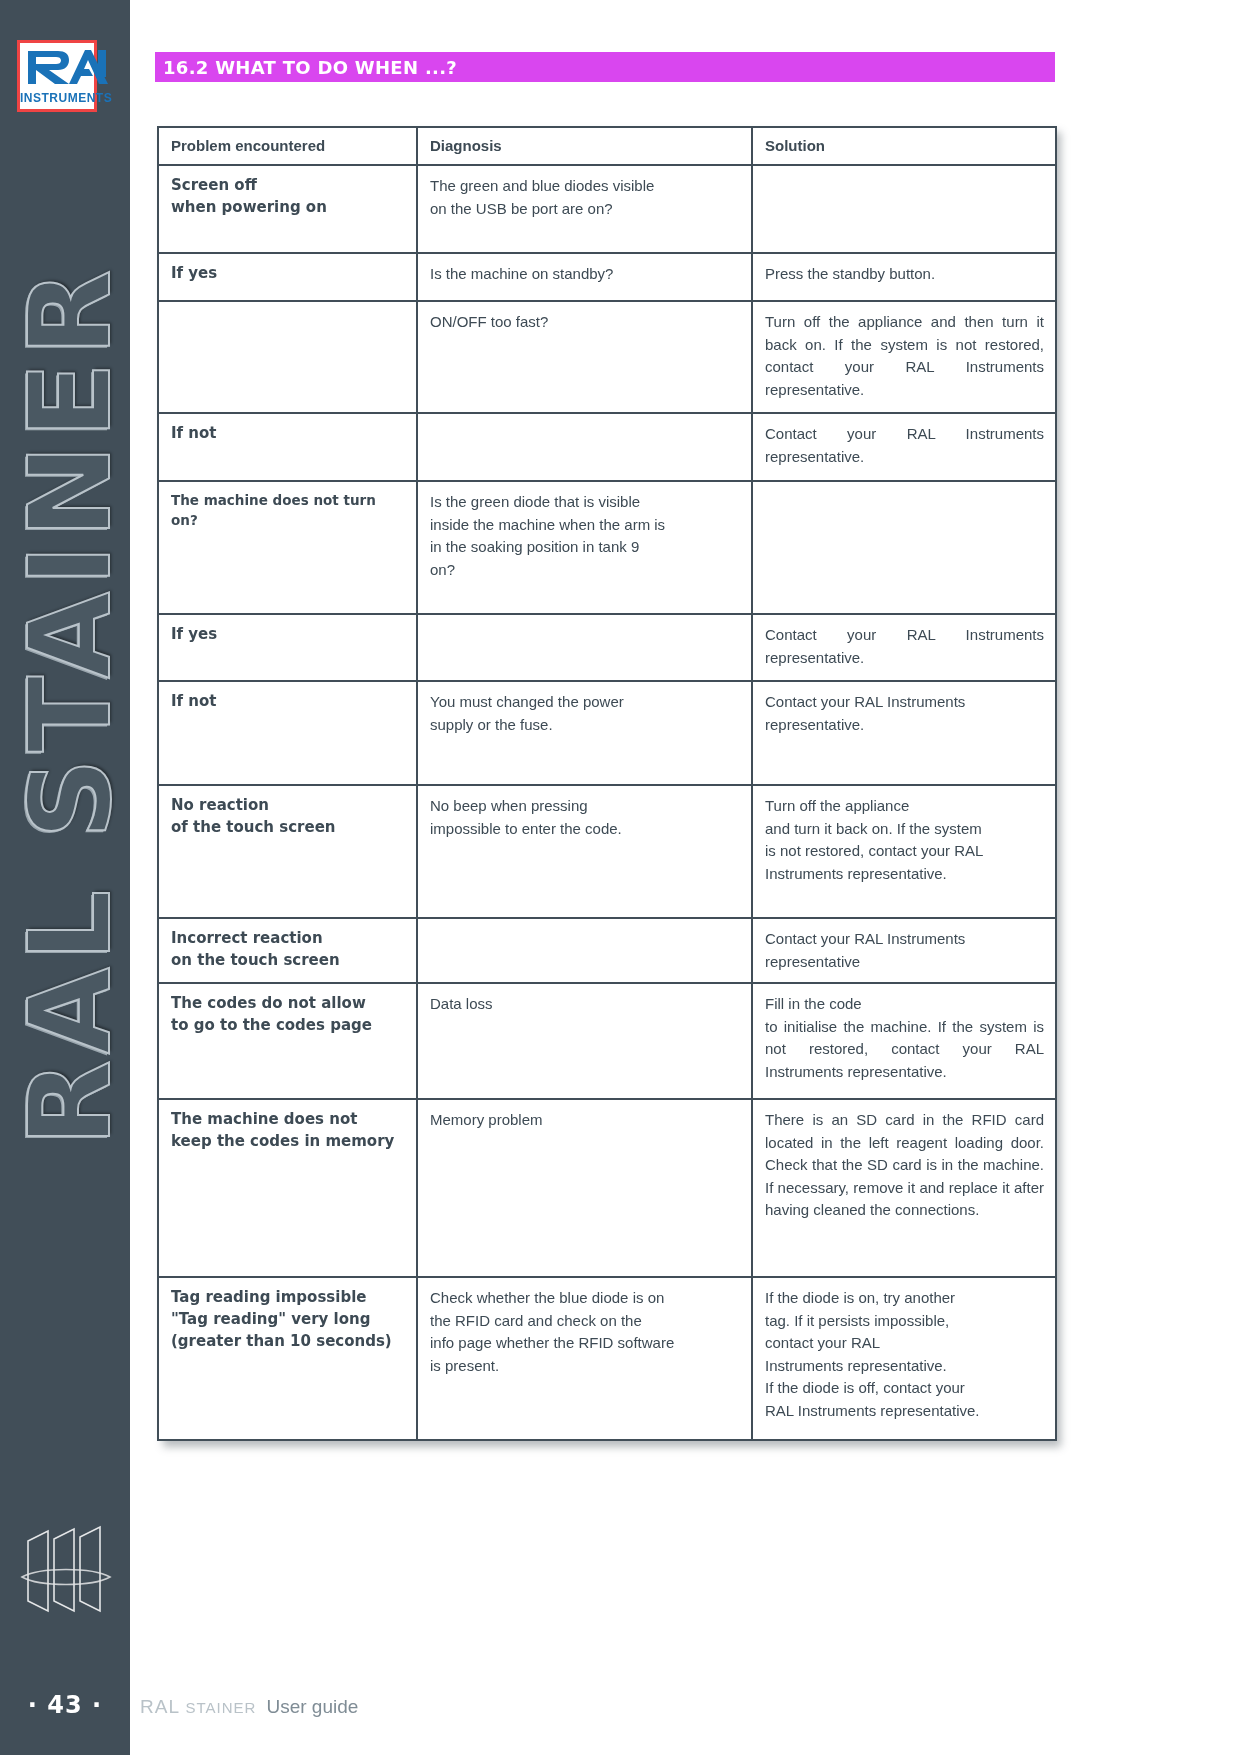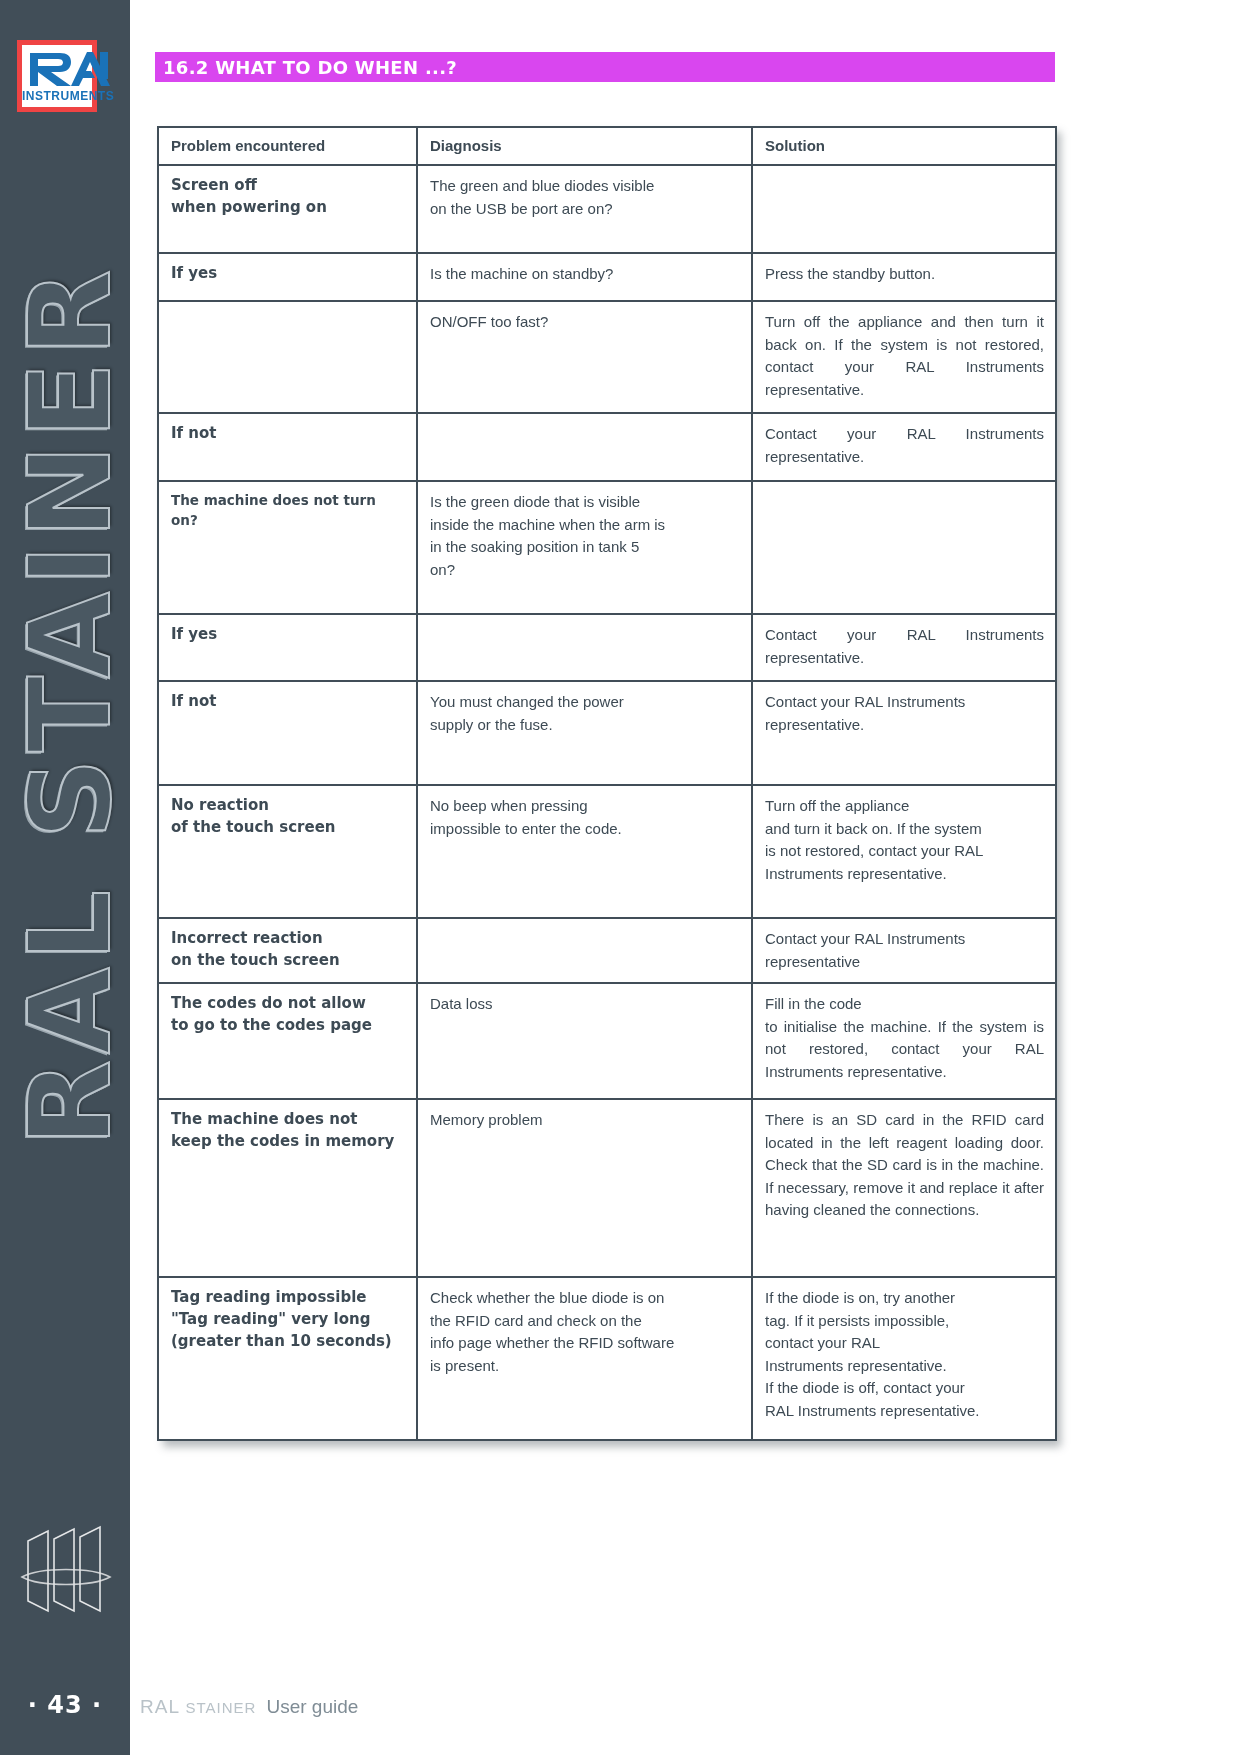--- a/index.html
+++ b/index.html
@@ -25,21 +25,21 @@
   }
 
   
   #logo-box {
     position: absolute;
     left: 17px;
     top: 40px;
     width: 80px;
     height: 72px;
     background: #ffffff;
-    border: 5px solid #ef4444;
+    border: 3px solid #ef4444;
     box-sizing: border-box;
   }
   #logo-mark {
     position: absolute;
     left: 5px; top: 3px;
     width: 86px; height: 42px;
   }
   #logo-word {
     position: absolute;
     left: 0; right: 0;
@@ -297,21 +297,21 @@
         <td class="sol just">Contact your RAL Instruments representative.</td>
       </tr>
 
       <tr style="height:133px">
         <td class="prob small">
           <span class="ln">The machine does not turn on?</span>
         </td>
         <td class="diag">
           <span class="ln">Is the green diode that is visible</span>
           <span class="ln">inside the machine when the arm is</span>
-          <span class="ln">in the soaking position in tank 5</span>
+          <span class="ln">in the soaking position in tank 9</span>
           <span class="ln">on?</span>
         </td>
         <td class="sol"></td>
       </tr>
 
       <tr style="height:67px">
         <td class="prob">
           <span class="ln">If yes</span>
         </td>
         <td class="diag"></td>

